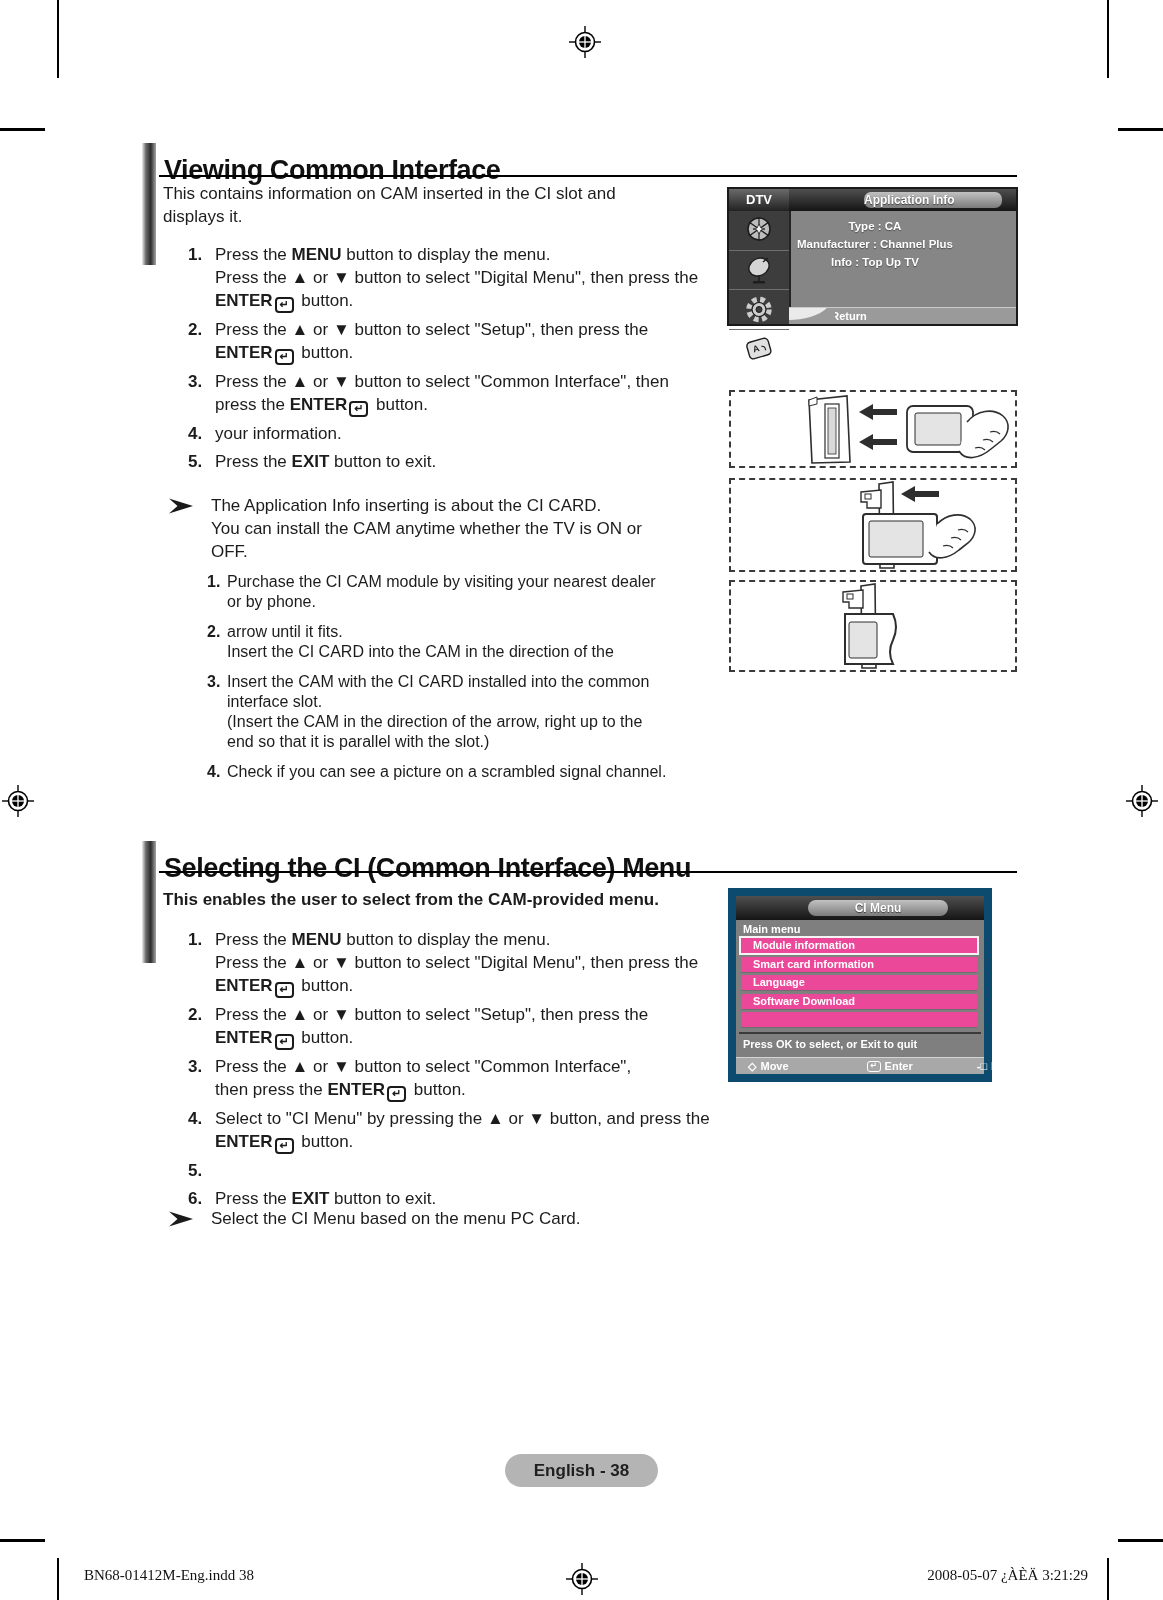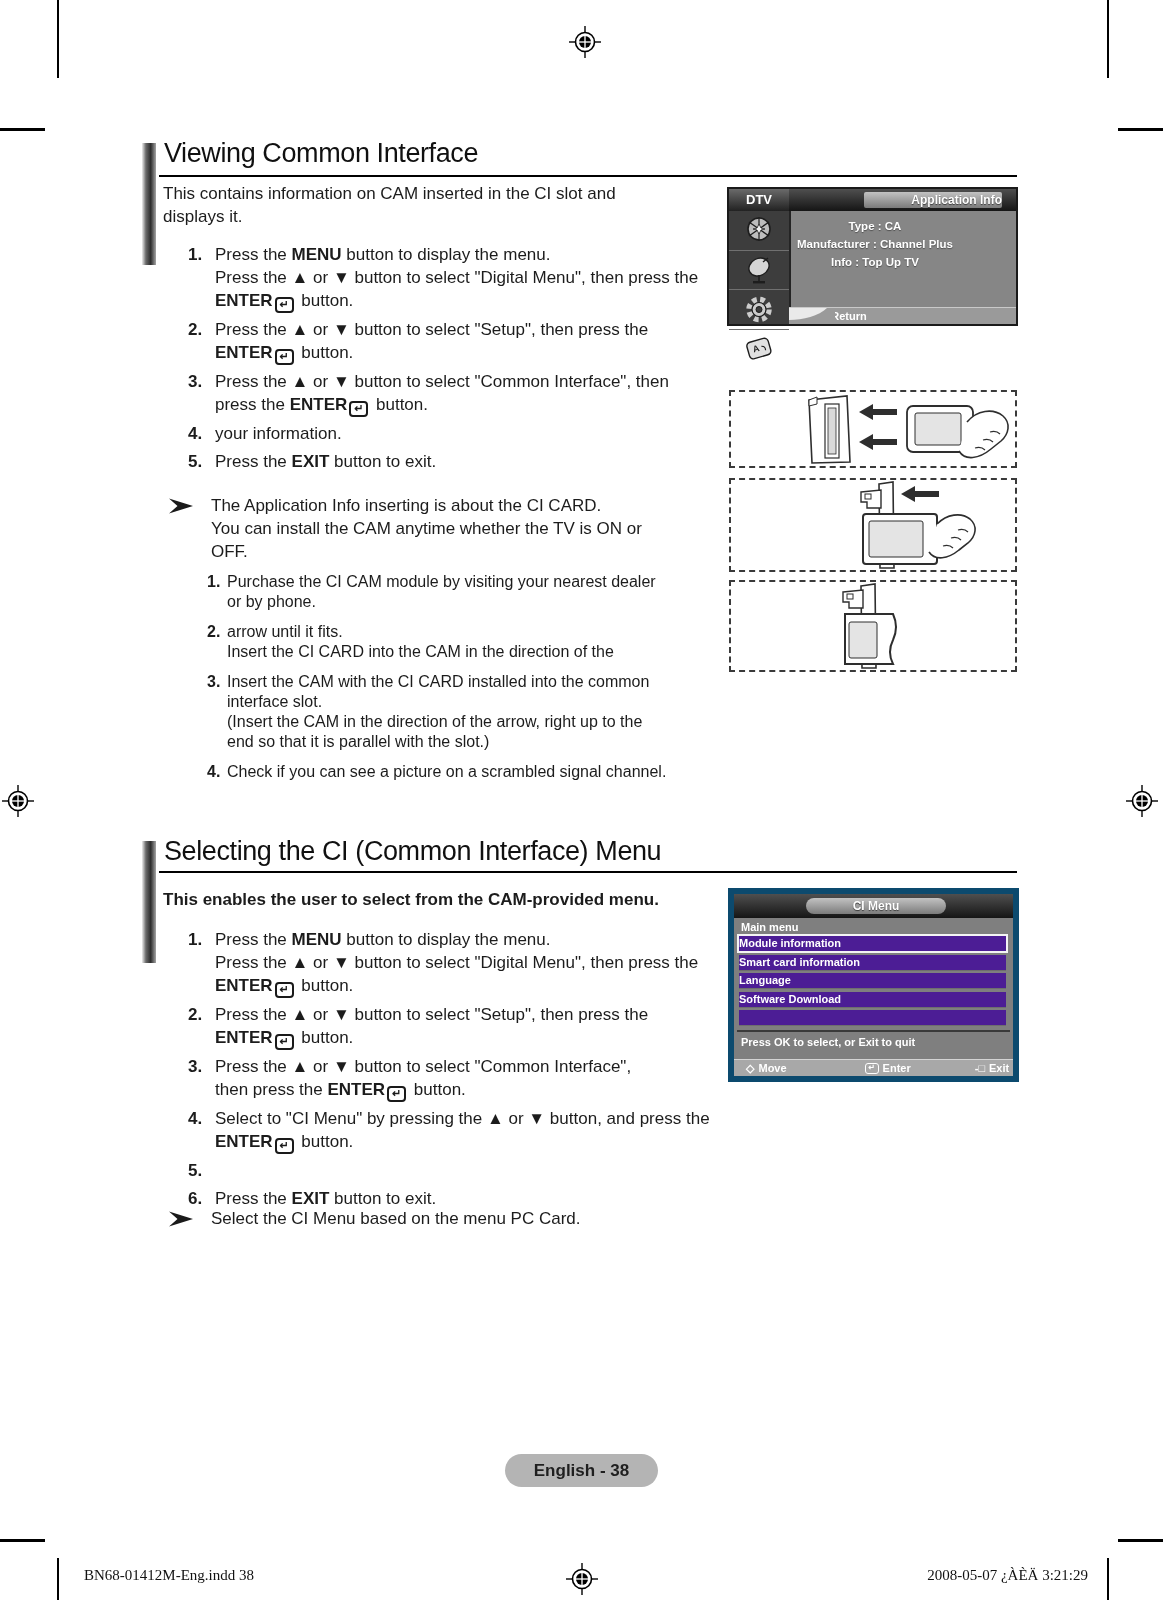--- a/index.html
+++ b/index.html
@@ -14,21 +14,21 @@
   #vl-br{left:1107px;top:1558px;height:42px}
   .tick{position:absolute;height:3px;width:45px;background:#000;}
   #tick-tl{left:0;top:128px} #tick-tr{right:0;top:128px}
   #tick-bl{left:0;top:1539px} #tick-br{right:0;top:1539px}
   .regmark{position:absolute;width:32px;height:32px;}
 
   
   .section{position:absolute;left:141px;width:890px;}
   .secbar{position:absolute;left:1px;top:5px;width:14px;height:122px;
           background:linear-gradient(90deg,#ededed,#6a6a6a 28%,#2c2c2c 62%,#a5a5a5);}
-  .sectitle{position:absolute;left:23px;top:0;font-size:27px;font-weight:400;
+  .sectitle{position:absolute;left:23px;top:17px;font-size:27px;font-weight:700;
             letter-spacing:-.4px;color:#101010;white-space:nowrap;}
   .secrule{position:absolute;left:18px;width:858px;height:2px;background:#000;}
   .intro{position:absolute;left:22px;font-size:17px;line-height:23px;}
   .intro.b{font-weight:700;}
 
   .steps{position:absolute;font-size:17px;line-height:23px;}
   .step{display:flex;margin-bottom:5px;}
   .step .num{width:27px;font-weight:700;flex:0 0 27px;}
   .step .line{white-space:nowrap;}
 
@@ -46,50 +46,50 @@
         text-align:center;font-weight:700;}
   .ekey-light{display:inline-block;width:12px;height:9px;border:1.5px solid #fff;border-radius:3px;
         margin-right:4px;font-size:8px;line-height:8px;text-align:center;vertical-align:-1px;color:#fff;}
 
   
   .tv{position:absolute;left:727px;top:187px;width:291px;height:139px;border:2px solid #1a1a1a;
       box-sizing:border-box;background:#868686;}
   .tv-hd{position:absolute;left:0;top:0;right:0;height:22px;background:linear-gradient(#4f4f4f,#151515);}
   .tv-dtv{position:absolute;left:0;top:0;width:60px;height:22px;line-height:22px;text-align:center;
           color:#fff;font-weight:700;font-size:13px;background:linear-gradient(#6a6a6a,#222);}
-  .tv-pill{position:absolute;right:14px;top:3px;width:138px;height:16px;line-height:16px;border-radius:2px;
+  .tv-pill{position:absolute;right:14px;top:3px;width:138px;height:16px;line-height:16px;border-radius:7px;
           background:linear-gradient(#c2c2c2,#7b7b7b);color:#fff;font-weight:700;font-size:12px;
-          text-align:right;text-shadow:0 1px 1px #3a3a3a;}
+          text-align:left;text-shadow:0 1px 1px #3a3a3a;}
   .tv-side{position:absolute;left:0;top:22px;bottom:0;width:60px;background:#3d3d3d;border-right:2px solid #242424;}
   .tv-cell{height:38.7px;border-bottom:1px solid #707070;display:flex;align-items:center;justify-content:center;}
   .tv-cell:last-child{border-bottom:none;}
   .tv-info{position:absolute;left:68px;top:28px;color:#fff;font-weight:700;font-size:11.5px;line-height:18px;
           text-shadow:0 1px 1px #4f4f4f;text-align:center;}
   .tv-ret{position:absolute;left:60px;right:0;bottom:0;height:16px;background:#9a9a9a;color:#fff;
           font-weight:700;font-size:11px;line-height:16px;border-top:1px solid #c9c9c9;}
   .tv-ret .lbl{margin-left:30px;}
   .ret-curve{position:absolute;left:0;top:0;}
 
   
   .dash{position:absolute;left:729px;width:288px;border:2px dashed #3a3a3a;box-sizing:border-box;background:#fff;}
   #dash1{top:390px;height:78px}
   #dash2{top:478px;height:94px}
   #dash3{top:580px;height:92px}
 
   
-  .ci{position:absolute;left:728px;top:888px;width:291px;height:194px;border:6px solid #0c4a6e;
+  .ci{position:absolute;left:728px;top:888px;width:264px;height:194px;border:8px solid #0c4a6e;
       box-sizing:border-box;background:#7f7f7f;}
   .ci-hd{position:absolute;left:0;top:0;right:0;height:24px;background:linear-gradient(#4f4f4f,#151515);}
   .ci-pill{position:absolute;left:72px;top:4px;width:140px;height:16px;line-height:16px;border-radius:9px;
           background:linear-gradient(#c2c2c2,#7b7b7b);color:#fff;font-weight:700;font-size:12px;
           text-align:center;text-shadow:0 1px 1px #3a3a3a;}
   .ci-main{position:absolute;left:7px;top:27px;color:#fff;font-weight:700;font-size:11px;}
   .ci-rows{position:absolute;left:5px;right:7px;top:42px;}
-  .ci-row{height:15px;line-height:15px;background:#4c1d95;margin-bottom:3.5px;color:#fff;
-          font-weight:700;font-size:11px;box-shadow:0 1px 0 #6e6e6e;}
+  .ci-row{height:15px;line-height:15px;background:#ec4899;margin-bottom:3.5px;color:#fff;
+          font-weight:700;font-size:11px;padding-left:12px;box-shadow:0 1px 0 #6e6e6e;}
   .ci-row.sel{outline:2px solid #f4f4f4;}
   .ci-div{position:absolute;left:3px;right:3px;top:136px;height:2px;background:#3a3a3a;}
   .ci-hint{position:absolute;left:7px;top:142px;color:#fff;font-weight:700;font-size:11px;}
   .ci-keys{position:absolute;left:0;right:0;bottom:0;height:16px;background:#a8a8a8;border-top:1px solid #d4d4d4;
           display:flex;align-items:center;color:#fff;font-weight:700;font-size:11px;}
   .ci-key{display:flex;align-items:center;}
   .ci-key .ic{margin-right:4px;}
   .ci-key:nth-child(1){margin-left:12px;}
   .ci-key:nth-child(2){margin-left:78px;}
   .ci-key:nth-child(3){margin-left:64px;}

